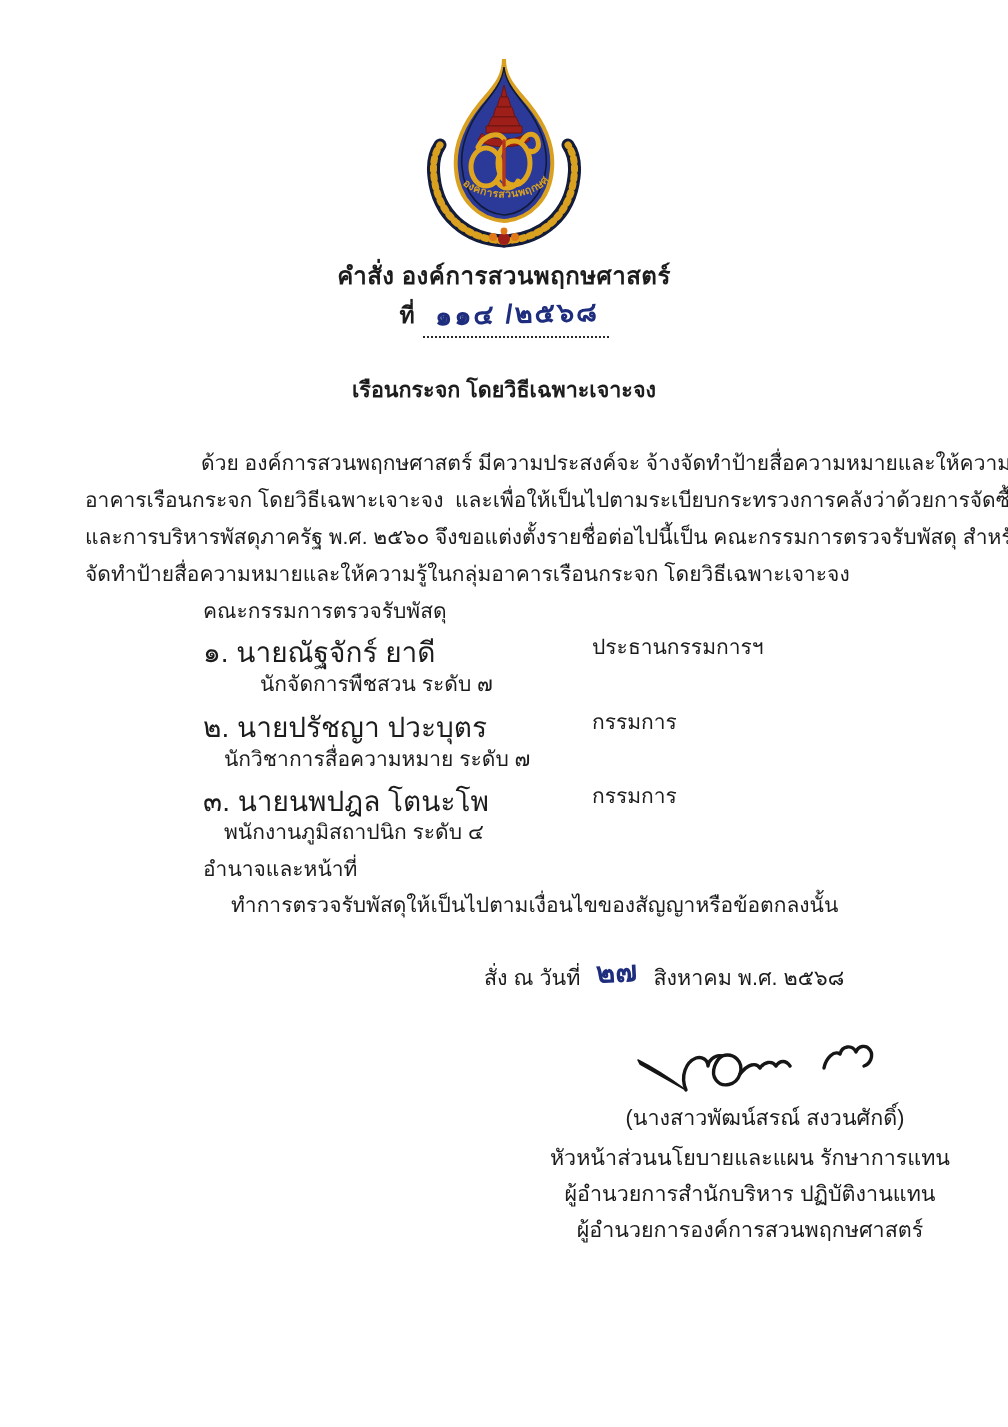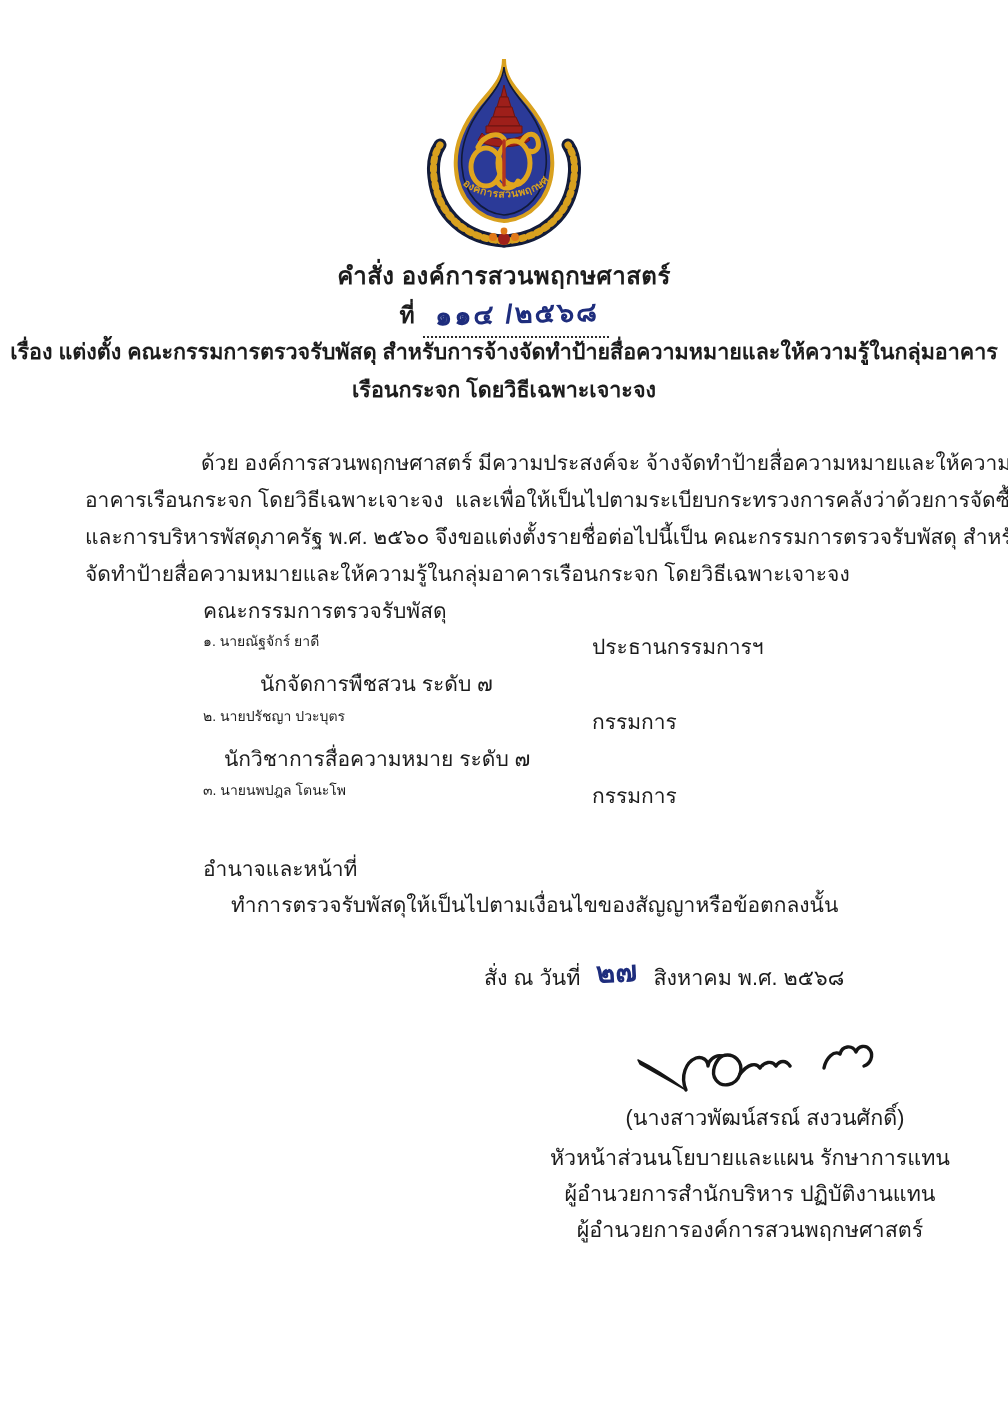--- a/index.html
+++ b/index.html
@@ -25,21 +25,21 @@
   .subject2 { top:372px; font-size:21.5px; font-weight:700; }
 
   
   .body-par { top:444px; left:85px; width:846px; font-size:21px; }
   .body-par .pline { height:37px; line-height:37px; white-space:pre; }
   .body-par .pline.indent { padding-left:116px; }
 
   
   .sec-label { font-size:21px; }
   .committee-heading { top:594px; left:203px; }
-  .member-name { left:203px; font-size:14px; }
+  .member-name { left:203px; font-size:28px; }
   .member-pos  { left:224px; font-size:21px; }
   .member-role { left:592px; font-size:21px;text-align:right; }
   .m1 { top:630px; } .p1 { top:667px;margin-left:36px; }
   .m2 { top:705px; } .p2 { top:742px; }
   .m3 { top:779px; } .p3 { top:815px; }
 
   .duties-heading { top:852px; left:203px; }
   .duties-text { top:888px; left:203px; font-size:21px;margin-left:28px; }
 
   
@@ -104,21 +104,20 @@
       </g>
     </svg>
   </div>
 
   <div class="abs centered doc-title">คำสั่ง องค์การสวนพฤกษศาสตร์</div>
 
   <div class="abs centered doc-no-row">
     <span>ที่</span><span class="doc-no-line"><span class="handwriting doc-no-hand">๑๑๔ /๒๕๖๘</span></span>
   </div>
 
-  <div class="abs centered subject1">เรื่อง แต่งตั้ง คณะกรรมการตรวจรับพัสดุ สำหรับการจ้างจัดทำป้ายสื่อความหมายและให้ความรู้ในกลุ่มอาคาร</div>
   <div class="abs centered subject2">เรือนกระจก โดยวิธีเฉพาะเจาะจง</div>
 
   <div class="abs body-par">
     <div class="pline indent">ด้วย องค์การสวนพฤกษศาสตร์ มีความประสงค์จะ จ้างจัดทำป้ายสื่อความหมายและให้ความรู้ในกลุ่ม</div>
     <div class="pline">อาคารเรือนกระจก โดยวิธีเฉพาะเจาะจง  และเพื่อให้เป็นไปตามระเบียบกระทรวงการคลังว่าด้วยการจัดซื้อจัดจ้าง</div>
     <div class="pline">และการบริหารพัสดุภาครัฐ พ.ศ. ๒๕๖๐ จึงขอแต่งตั้งรายชื่อต่อไปนี้เป็น คณะกรรมการตรวจรับพัสดุ สำหรับการจ้าง</div>
     <div class="pline">จัดทำป้ายสื่อความหมายและให้ความรู้ในกลุ่มอาคารเรือนกระจก โดยวิธีเฉพาะเจาะจง</div>
   </div>
 
   <div class="abs sec-label committee-heading">คณะกรรมการตรวจรับพัสดุ</div>
@@ -135,20 +134,21 @@
     <span>นายปรัชญา ปวะบุตร</span>
   </div>
   <div class="abs member-role m2">กรรมการ</div>
   <div class="abs member-pos p2">นักวิชาการสื่อความหมาย ระดับ ๗</div>
 
   <div class="abs member-name m3">
     <span>๓.</span>
     <span>นายนพปฎล โตนะโพ</span>
   </div>
   <div class="abs member-role m3">กรรมการ</div>
+  <div class="abs member-pos p3">พนักงานภูมิสถาปนิก ระดับ ๔</div>
 
   <div class="abs sec-label duties-heading">อำนาจและหน้าที่</div>
   <div class="abs duties-text">ทำการตรวจรับพัสดุให้เป็นไปตามเงื่อนไขของสัญญาหรือข้อตกลงนั้น</div>
 
   <div class="abs date-row">
     <span>สั่ง ณ วันที่</span>
     <span class="handwriting day-hand">๒๗</span>
     <span>สิงหาคม พ.ศ. ๒๕๖๘</span>
   </div>
 

